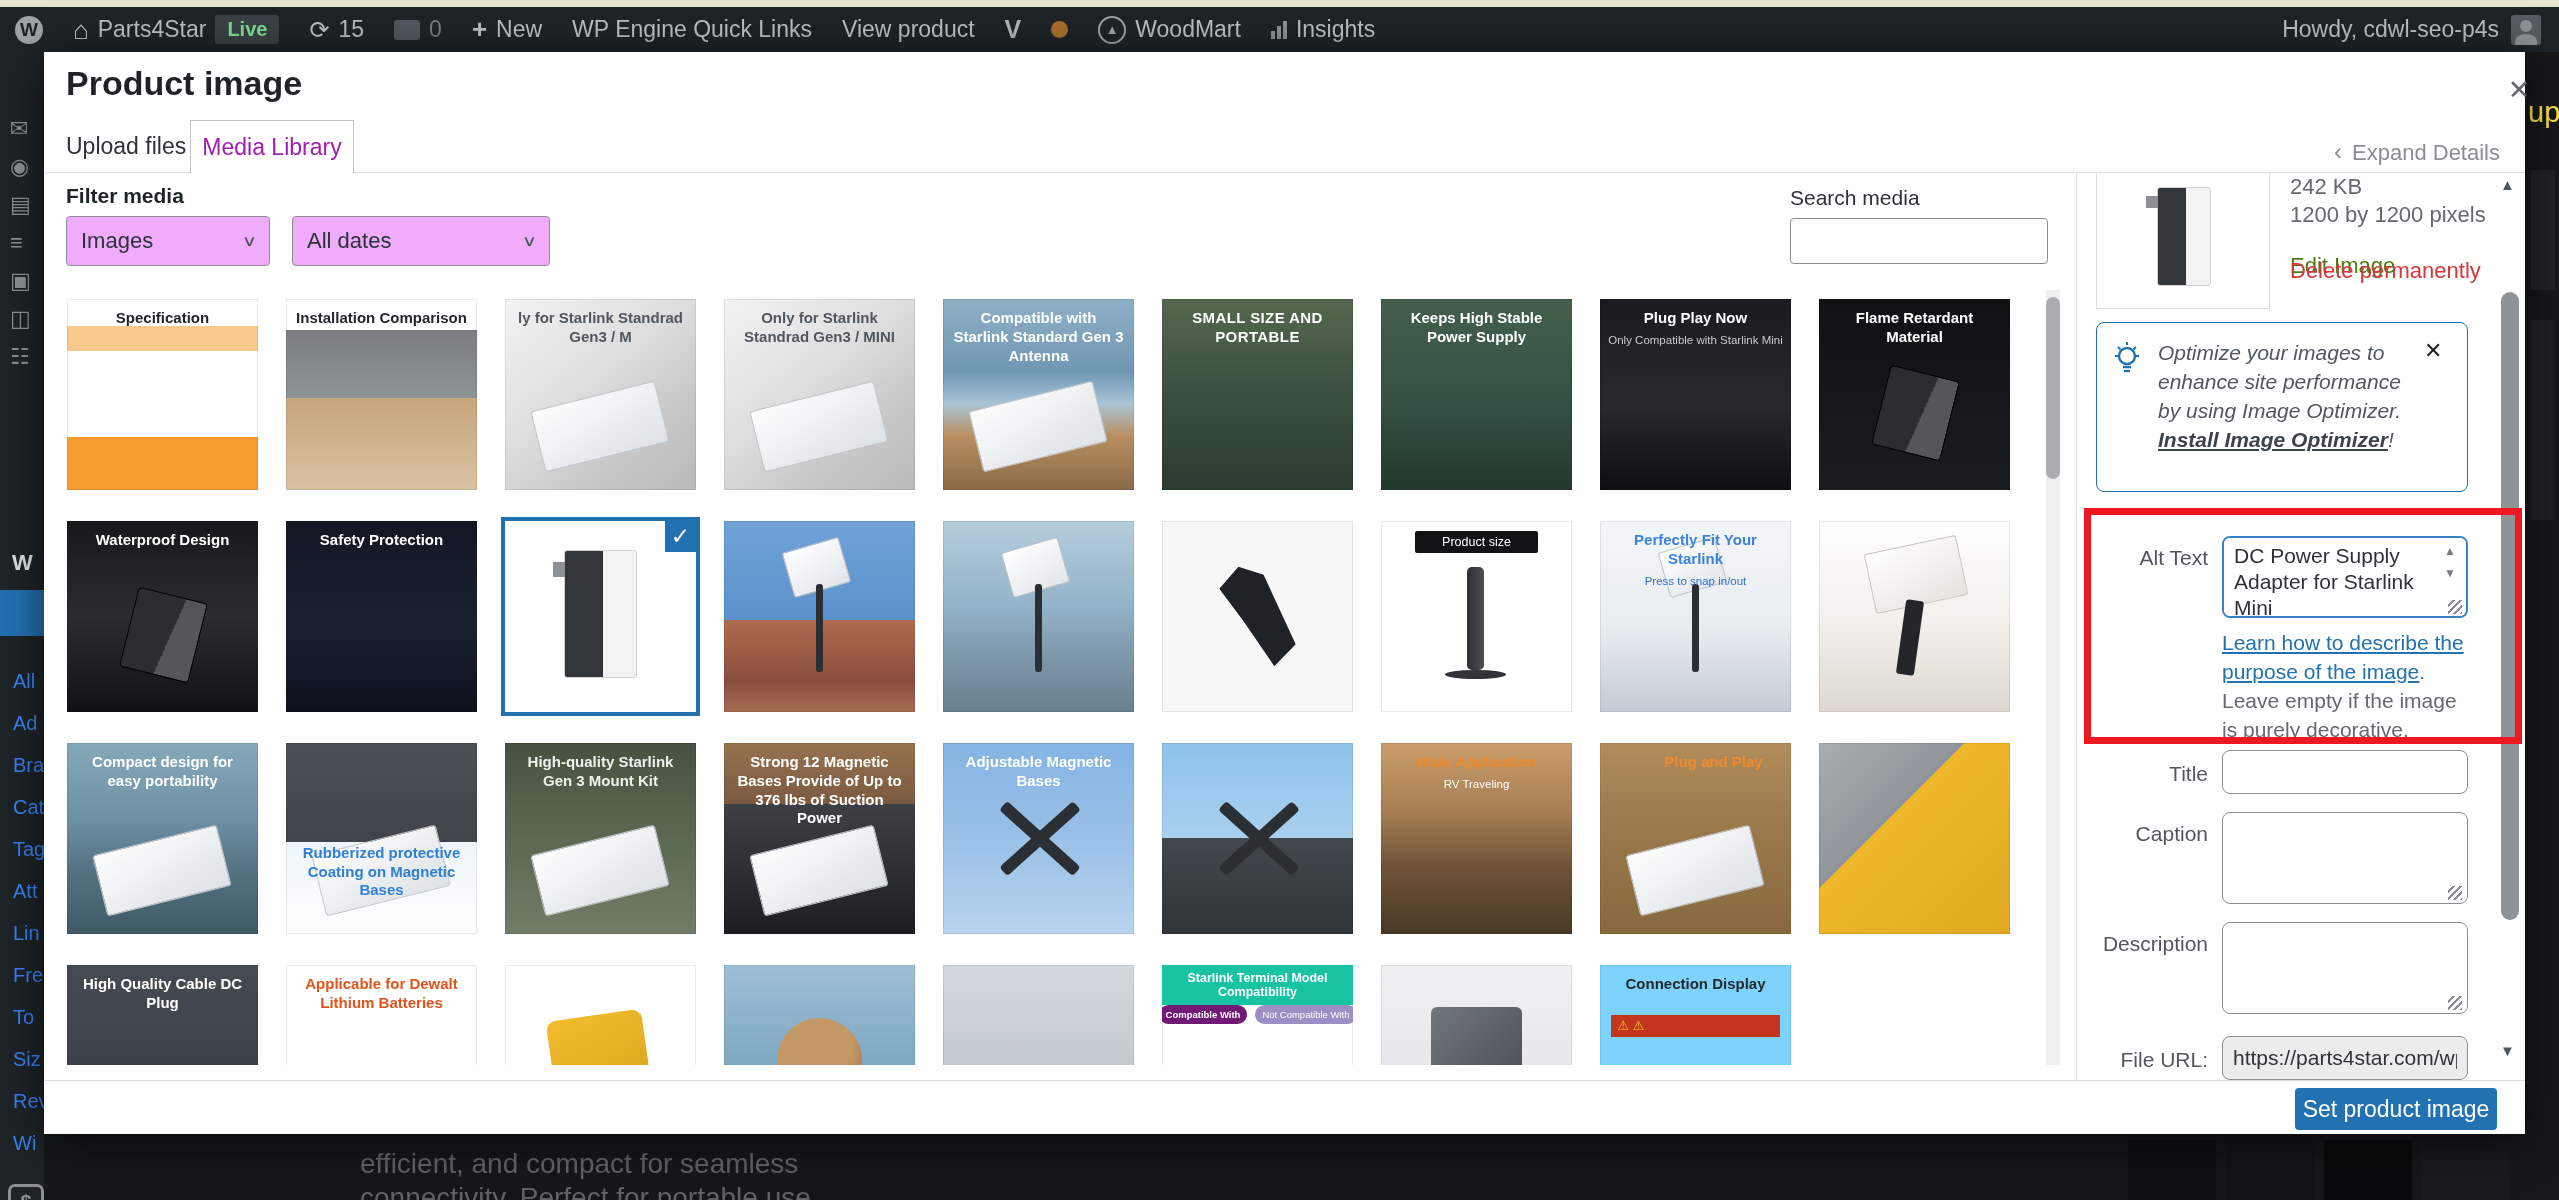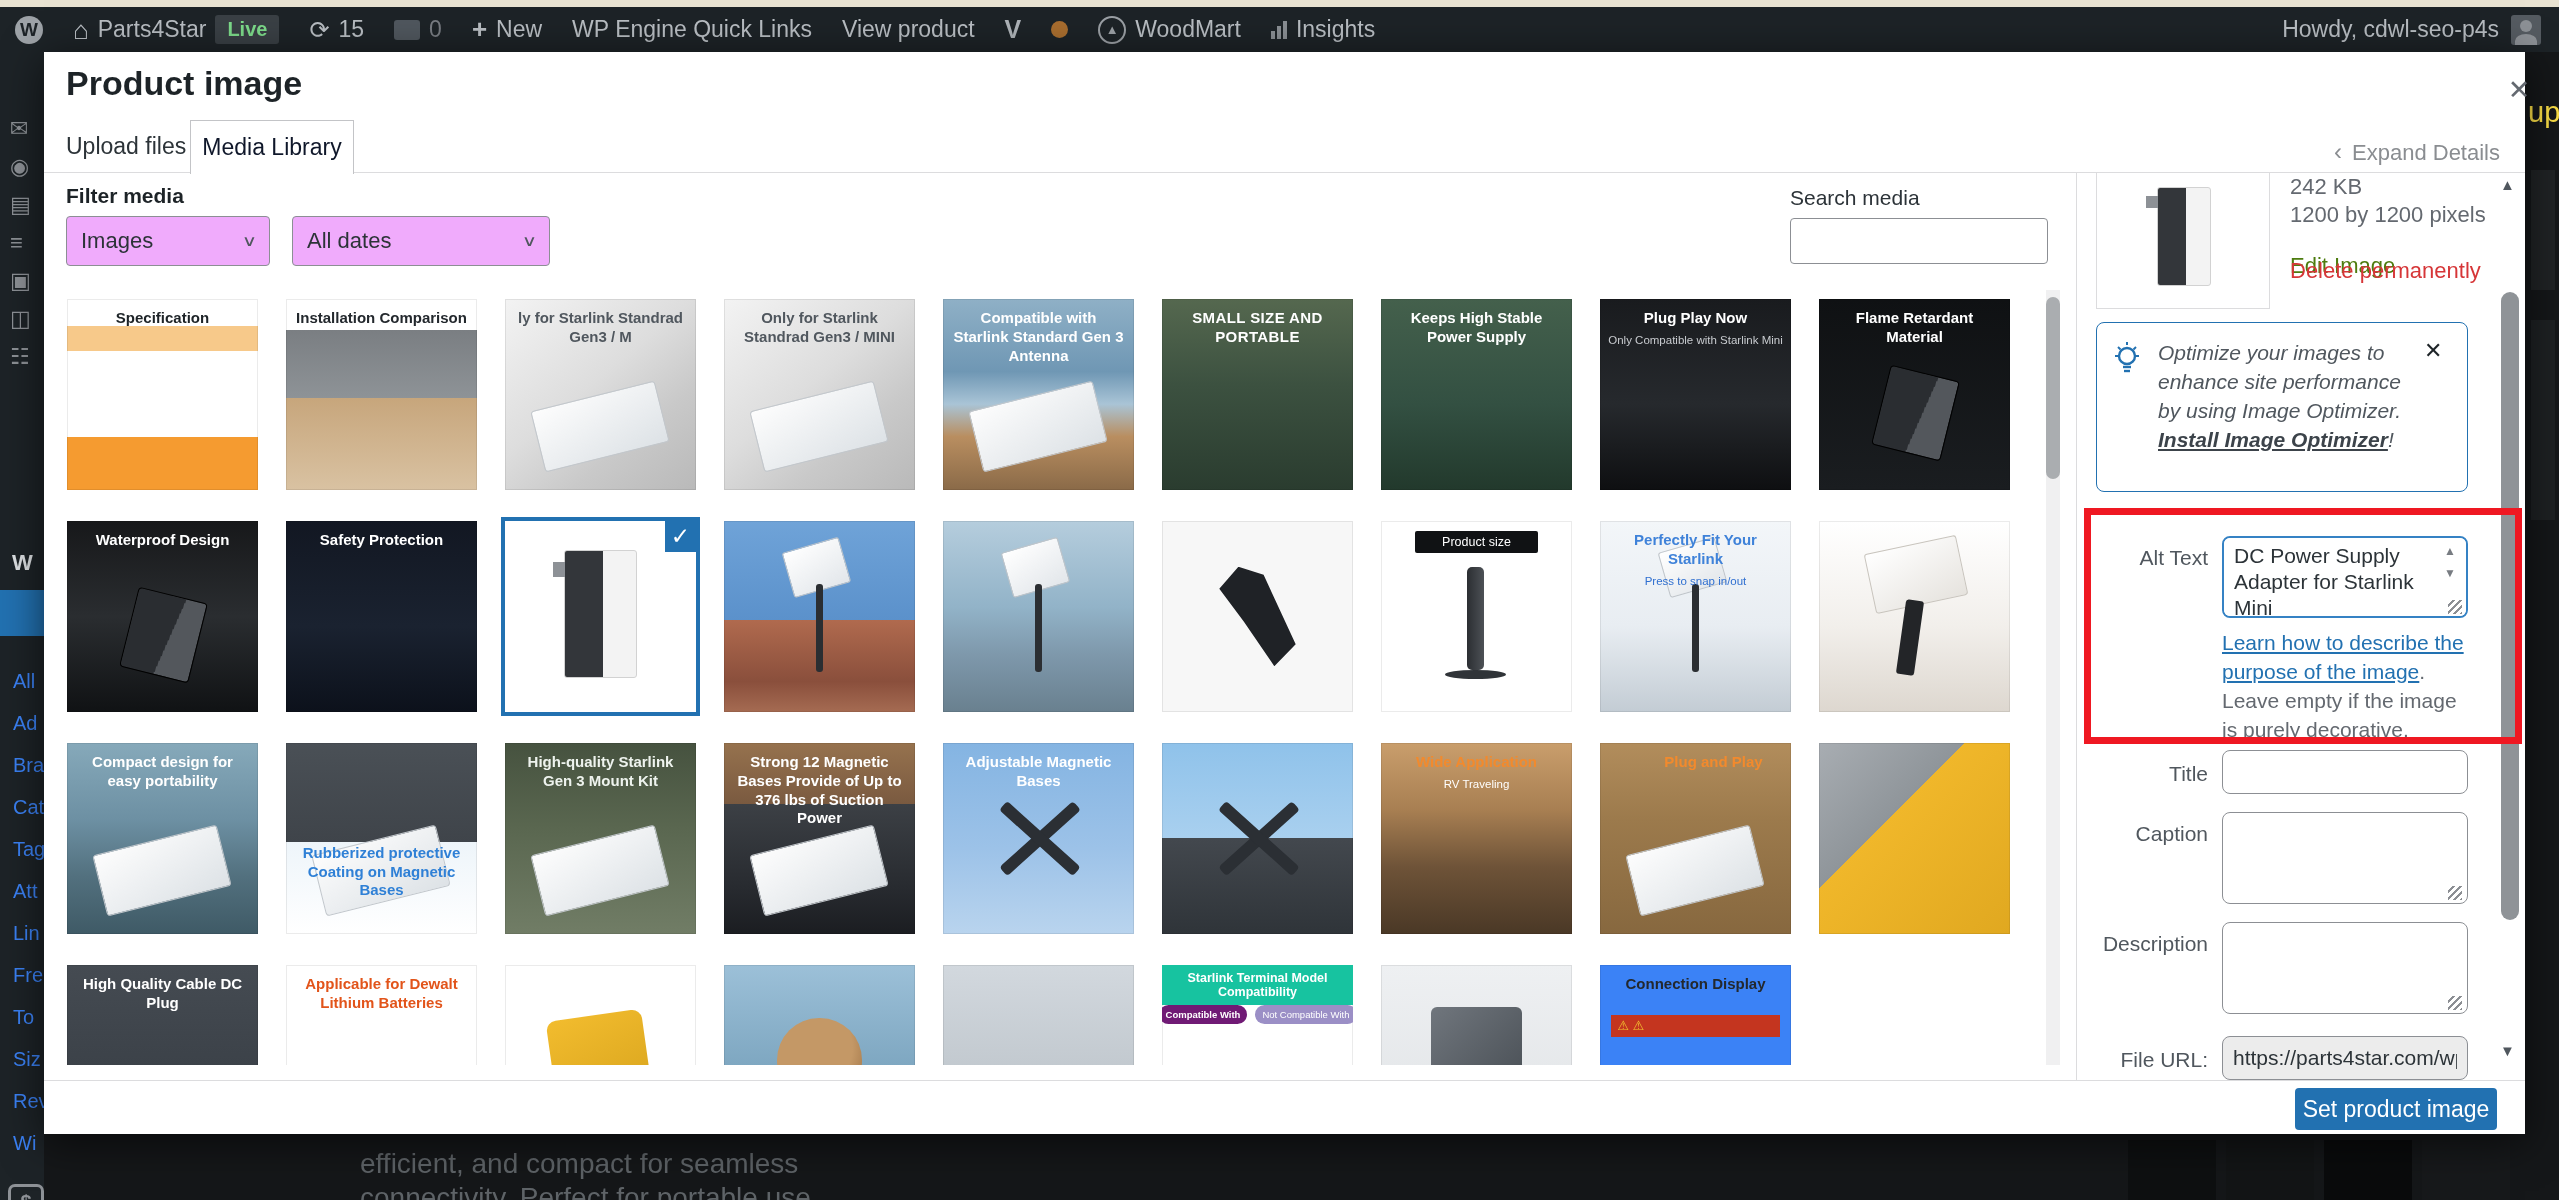--- a/index.html
+++ b/index.html
@@ -46,21 +46,21 @@
   .bg-rect{background:#202325;}
   .dim-line{color:#5f6468;font-size:28px;white-space:nowrap;}
   .dim-thumb{background:#0e1011;}
 
   
   #modal{left:44px;top:52px;width:2481px;height:1082px;background:#ffffff;box-shadow:0 8px 40px rgba(0,0,0,.6);}
   #modal-close{left:2499px;top:70px;width:40px;height:40px;color:#646970;font-size:27px;display:flex;align-items:center;justify-content:center;cursor:pointer;}
   #modal-title{left:66px;top:64px;font-size:34px;font-weight:600;color:#1d2327;}
   #tab-upload{left:66px;top:133px;font-size:23px;color:#2c3338;}
   #tab-media{left:190px;top:120px;width:162px;height:53px;background:#fff;border:1px solid #c3c4c7;border-bottom:none;
-             display:flex;align-items:center;justify-content:center;font-size:23px;color:#0f172a;z-index:3;}
+             display:flex;align-items:center;justify-content:center;font-size:23px;color:#a21caf;z-index:3;}
   #header-line{left:44px;top:172px;width:2481px;height:1px;background:#dcdcde;z-index:2;}
   #expand-details{left:2280px;top:138px;width:220px;text-align:right;font-size:22px;color:#8a8d91;cursor:pointer;}
   #expand-details .chev{margin-right:10px;font-size:24px;}
 
   #filter-label{left:66px;top:184px;font-size:21px;font-weight:600;color:#1d2327;}
   .wp-select{position:absolute;border:1px solid #8c8f94;border-radius:4px;background:#f0abfc;color:#2c3338;
              font-size:22px;display:flex;align-items:center;justify-content:space-between;padding:0 14px;cursor:pointer;}
   .wp-select .chevd{font-size:15px;color:#50575e;transform:scaleX(1.4);}
   #select-type{left:66px;top:216px;width:174px;height:48px;}
   #select-date{left:292px;top:216px;width:228px;height:48px;}
@@ -385,21 +385,21 @@
     <div class="cell" style="background: rgb(255, 255, 255);">
       <div class="th-band" style="background: rgb(23, 195, 160);">Starlink Terminal Model Compatibility</div>
       <div class="th-pills">
         <i style="background: #701a75; font-weight: bold;">Compatible With</i>
         <i style="background: rgb(155, 143, 198);">Not Compatible With</i>
       </div>
     </div>
     <div class="cell" style="background: linear-gradient(rgb(238, 240, 242) 0%, rgb(223, 226, 229) 100%);">
       <div class="art psu"></div>
     </div>
-    <div class="cell" style="background: #3b82f6;">
+    <div class="cell" style="background: #7dd3fc;">
       <div class="th-label" style="color: rgb(35, 40, 45);">Connection Display</div>
       <div class="warnbar">⚠ ⚠</div>
     </div>
   </div>
 <div class="abs" id="grid-scroll-track"></div>
 <div class="abs" id="grid-scroll-thumb"></div>
 
 <div class="abs" id="sb-divider"></div>
 <div class="abs" id="sb-thumb">
   <div class="art adapter-product"></div>

